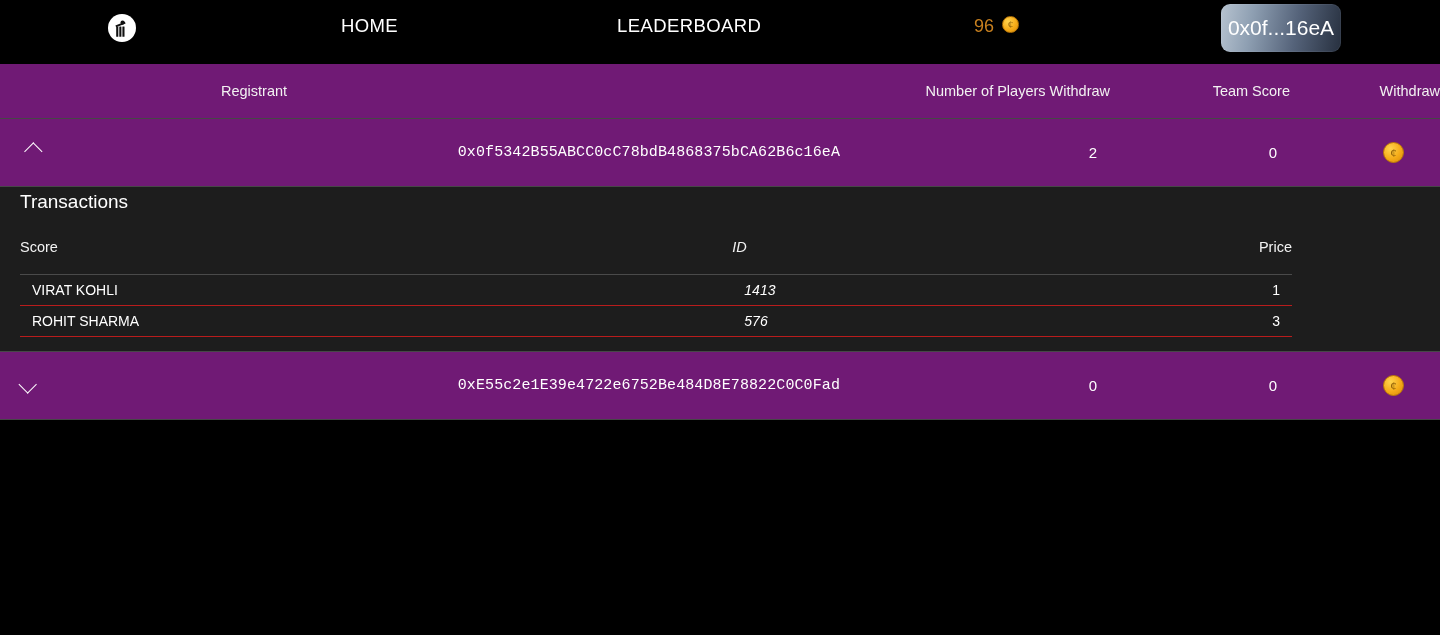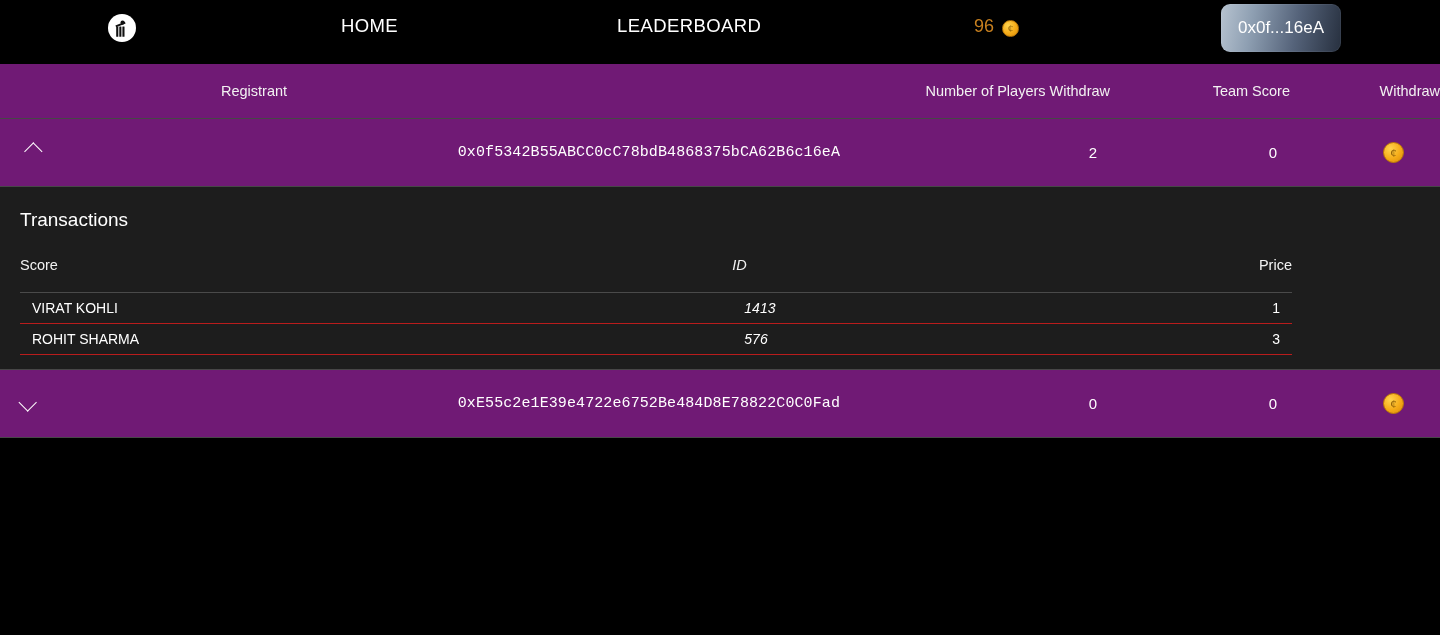--- a/index.html
+++ b/index.html
@@ -46,21 +46,21 @@
     white-space: nowrap;
   }
   .nav-home { left: 341px; top: 15px; }
   .nav-leaderboard { left: 617px; top: 15px; }
 
   .balance {
     position: absolute;
     left: 974px;
     top: 16px;
     display: flex;
-    align-items: flex-end;
+    align-items: flex-start;
     gap: 8px;
   }
   .balance-value {
     color: #c8801f;
     font-size: 18px;
     font-weight: 400;
   }
 
   
   .coin {
@@ -87,21 +87,21 @@
     position: absolute;
     left: 1221px;
     top: 4px;
     width: 120px;
     height: 48px;
     border: none;
     border-radius: 9px;
     background: linear-gradient(100deg, #b7c3d0 0%, #8e9fb2 26%, #55637a 62%, #27303f 100%);
     color: #ffffff;
     font-family: "Liberation Sans", sans-serif;
-    font-size: 17px;
+    font-size: 21px;
     cursor: pointer;
     display: flex;
     align-items: center;
     justify-content: center;
     box-shadow: 0 0 0 1px rgba(255,255,255,0.06) inset;
   }
 
   
   .registrant-table {
     width: 1440px;
@@ -167,21 +167,21 @@
     display: inline-flex;
   }
 
   
   .tx-cell {
     padding: 0;
     background: #1d1d1d;
     border-bottom: 1px solid #474747;
   }
   .tx-panel {
-    padding: 22px 148px 14px 20px;
+    padding: 4px 148px 14px 20px;
   }
   .tx-title {
     color: #ffffff;
     font-size: 19px;
     font-weight: 400;
     padding: 0 0 8px 0;
   }
   .tx-table {
     width: 100%;
     border-collapse: collapse;

